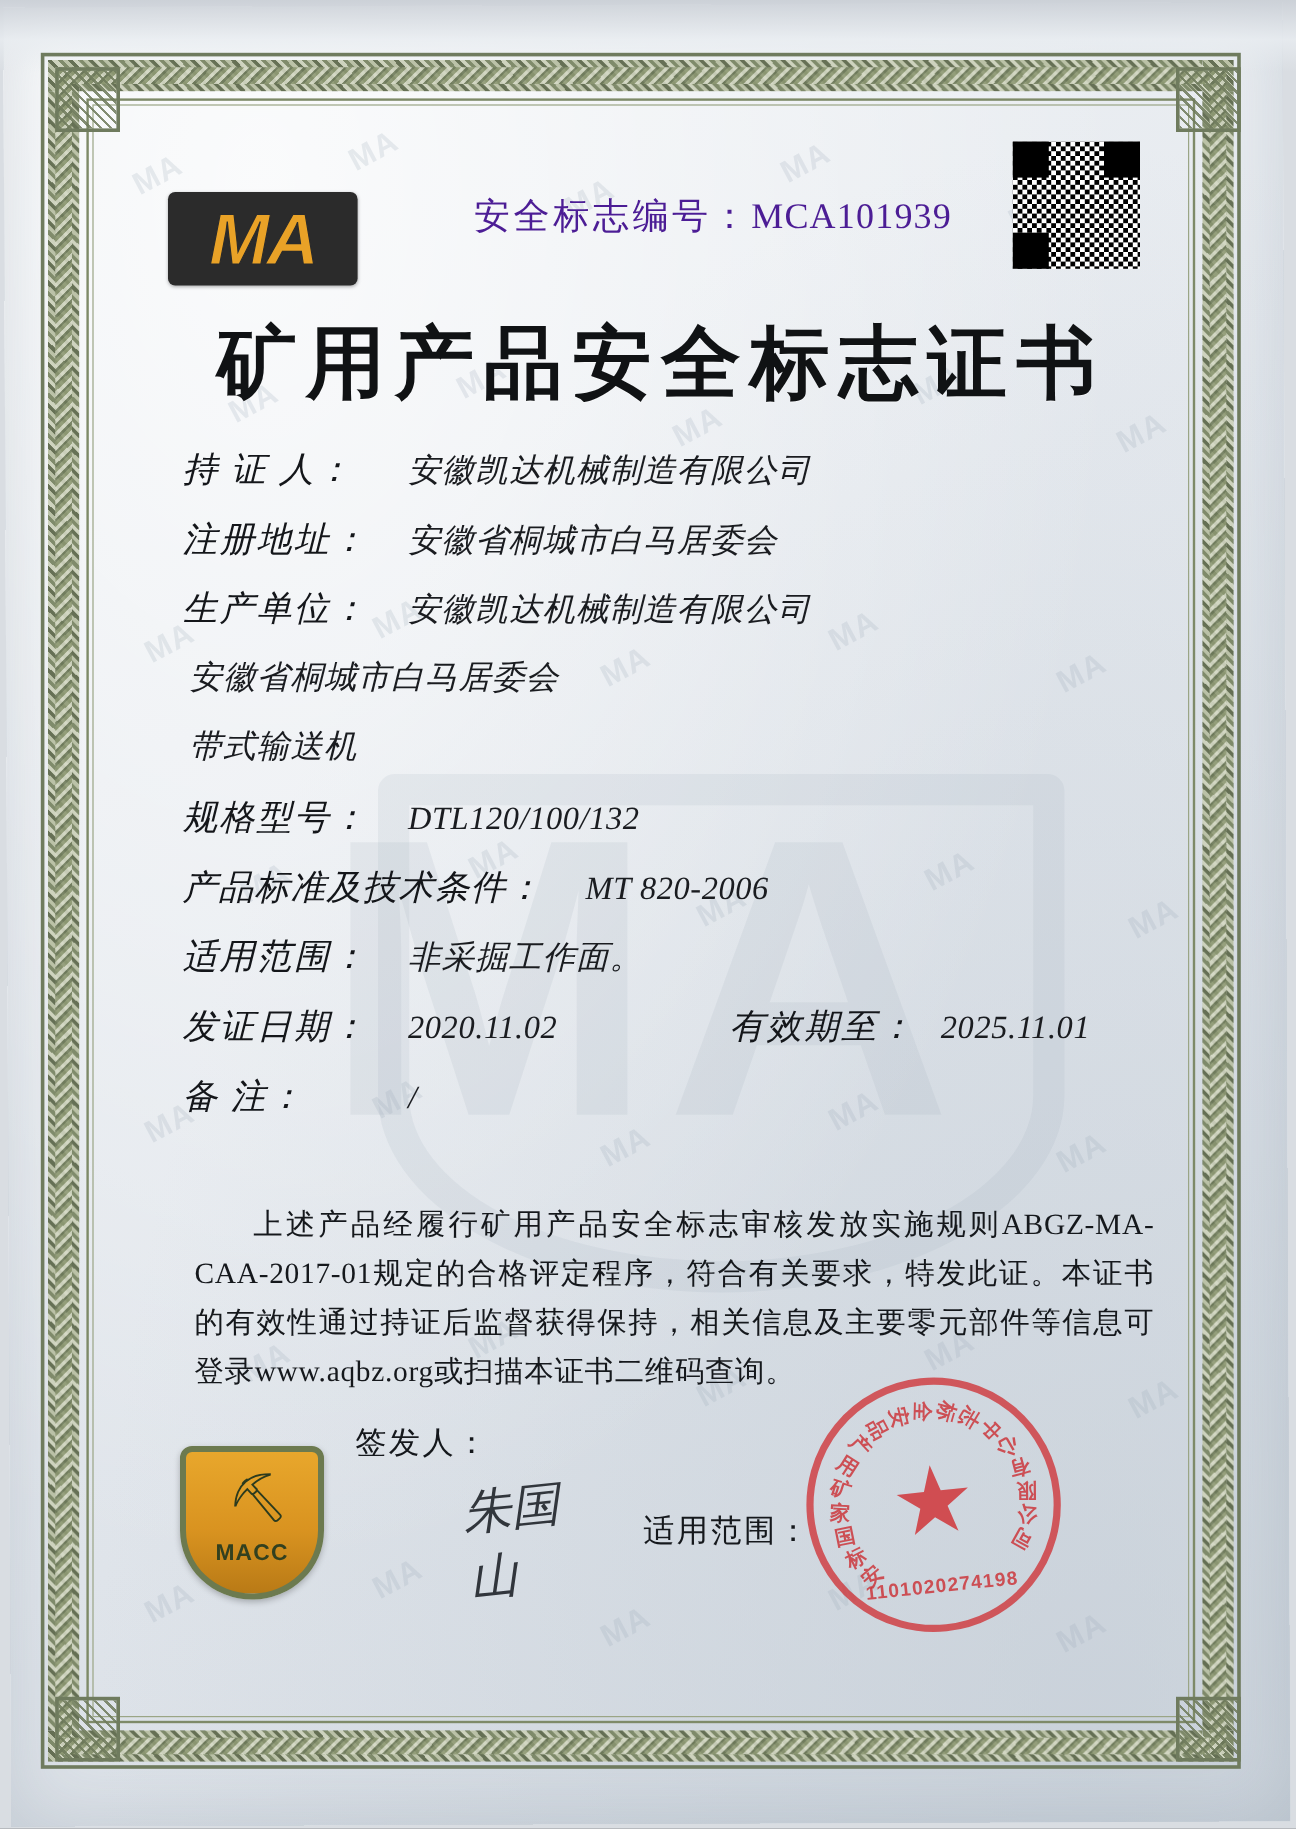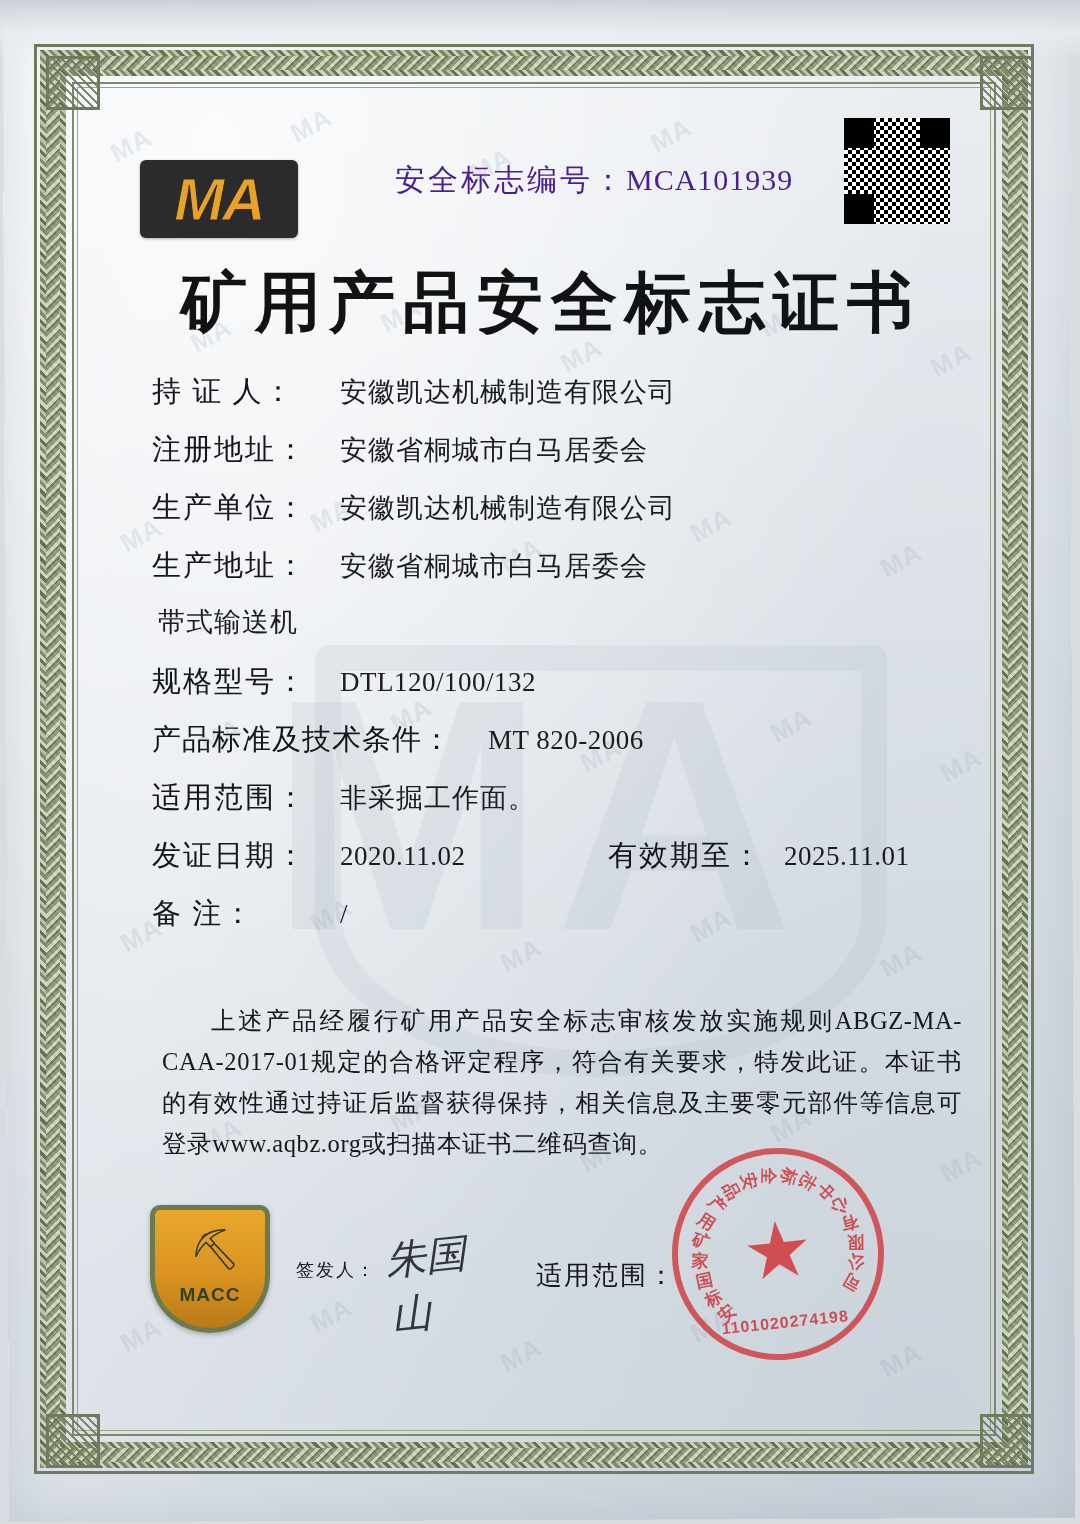--- a/index.html
+++ b/index.html
@@ -206,20 +206,21 @@
     position: absolute;
     left: 152px; top: 372px;
     width: 800px;
   }
   .row {
     position: relative;
     height: 58px;
     display: flex;
     align-items: baseline;
     white-space: nowrap;
+    font-style: italic;
   }
   .lbl {
     font-size: 29px;
     color: #14161a;
     min-width: 182px;
     letter-spacing: 2px;
   }
   .lbl.wide { min-width: 330px; letter-spacing: 1px; }
   .val {
     font-size: 27px;
@@ -282,22 +283,22 @@
     text-align: center;
     font-family: "Liberation Sans", sans-serif;
     font-weight: bold;
     font-size: 19px;
     color: #32401f;
     letter-spacing: 1px;
   }
 
   .sign-label {
     position: absolute;
-    left: 296px; top: 1258px;
-    font-size: 18px;
+    left: 296px; top: 1185px;
+    font-size: 26px;
     letter-spacing: 2px;
     color: #15181c;
   }
   .signature {
     position: absolute;
     left: 386px; top: 1228px;
     width: 110px; height: 64px;
     color: #20242a;
     font-size: 40px;
     font-family: "Liberation Serif", serif;
@@ -432,21 +433,20 @@
     </div>
     <div class="row">
       <div class="lbl">注册地址：</div>
       <div class="val">安徽省桐城市白马居委会</div>
     </div>
     <div class="row">
       <div class="lbl">生产单位：</div>
       <div class="val">安徽凯达机械制造有限公司</div>
     </div>
     <div class="row">
-      <div class="lbl">生产地址：</div>
       <div class="val">安徽省桐城市白马居委会</div>
     </div>
     <div class="row">
       <div class="val">带式输送机</div>
     </div>
     <div class="row">
       <div class="lbl">规格型号：</div>
       <div class="val latin">DTL120/100/132</div>
     </div>
     <div class="row">

